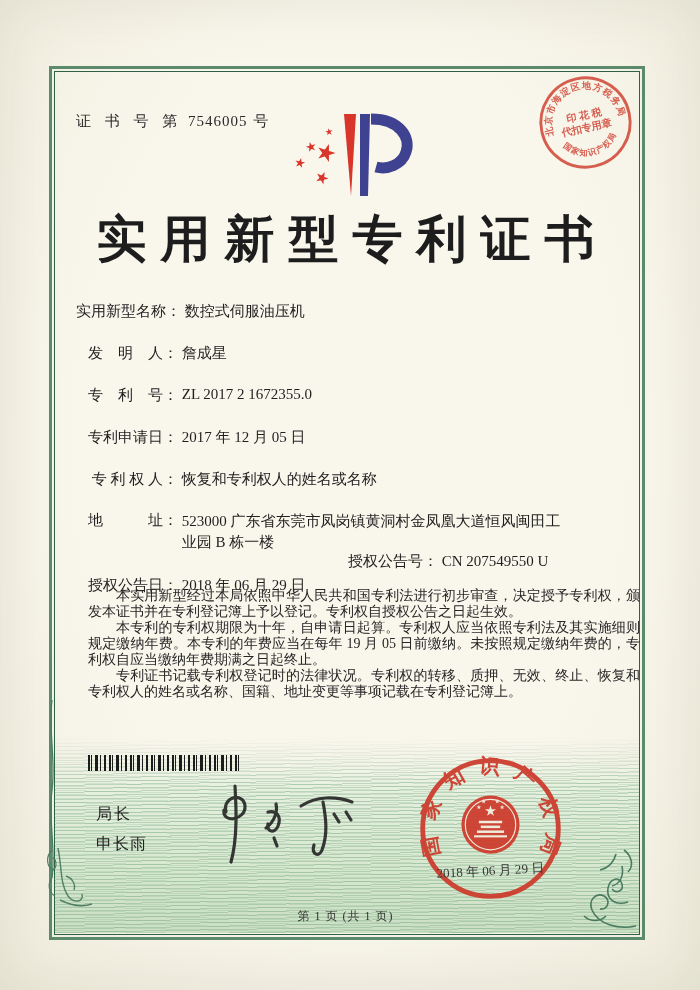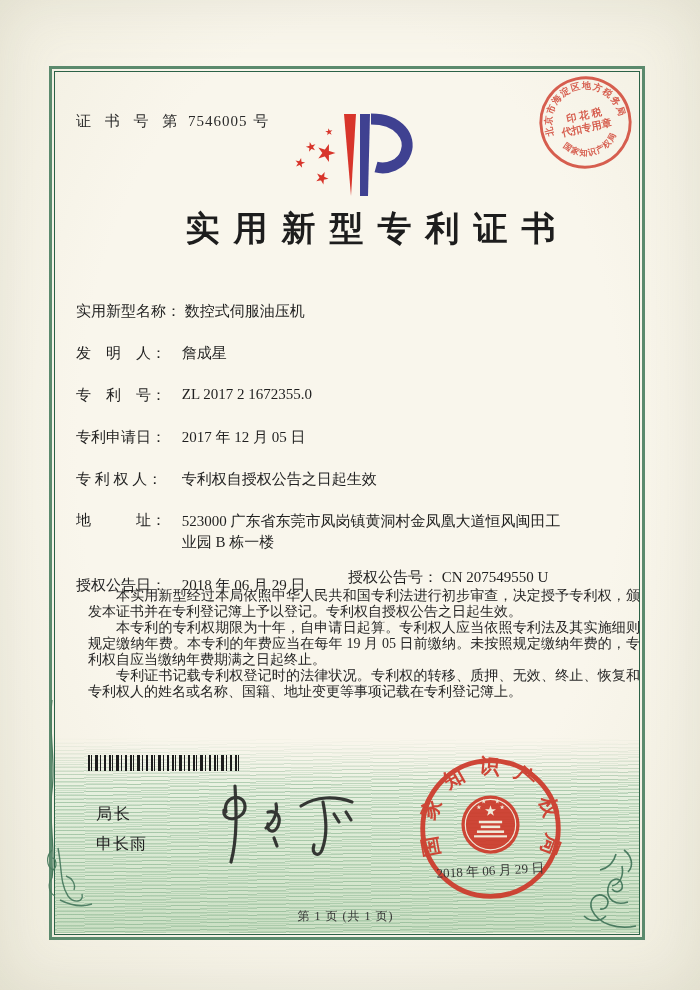--- a/index.html
+++ b/index.html
@@ -18,26 +18,26 @@
       repeating-linear-gradient(179deg, rgba(116,166,126,0) 0 2.5px, rgba(116,166,126,.38) 2.5px 3.5px),
       repeating-linear-gradient(181.4deg, rgba(116,166,126,0) 0 3px, rgba(116,166,126,.22) 3px 4px),
       linear-gradient(180deg, rgba(238,245,233,.15) 0%, #e4efdd 30%, #d6e7cf 70%, #cadfc3 100%);
     -webkit-mask-image:linear-gradient(180deg, transparent 0, #000 48px);
     mask-image:linear-gradient(180deg, transparent 0, #000 48px);}
   .cert-no{position:absolute;left:76px;top:112px;font-size:15px;color:#2a2a2a;}
   .cert-no .lbl{letter-spacing:5px;text-align:right;}
   .cert-no .num{letter-spacing:1px;padding:0 2px;}
   .logo{position:absolute;left:276px;top:106px;width:150px;height:94px;}
   .title{position:absolute;left:49px;top:206px;width:593px;text-align:center;
-    font-size:34px;font-weight:bold;color:#1d1d1d;letter-spacing:14px;text-indent:14px;margin-left:25px;}
+    font-size:50px;font-weight:bold;color:#1d1d1d;letter-spacing:14px;text-indent:14px;}
   .frow{position:absolute;left:76px;font-size:15px;color:#1f1f1f;white-space:nowrap;}
-  .frow .lbl{display:inline-block;min-width:102px;vertical-align:top;}
+  .frow .lbl{display:inline-block;min-width:102px;vertical-align:top;text-align:right;}
   .frow .val{vertical-align:top;}
   .frow .val.wrap{display:inline-block;width:382px;white-space:normal;line-height:21px;}
-  .frow2{position:absolute;font-size:15px;color:#1f1f1f;white-space:nowrap;margin-top:16px;}
+  .frow2{position:absolute;font-size:15px;color:#1f1f1f;white-space:nowrap;}
   .bodytext{position:absolute;left:88px;top:588px;width:552px;font-size:14px;
     line-height:16px;color:#262626;text-align:justify;}
   .bodytext p{margin:0;text-indent:2em;}
   .barcode{position:absolute;left:88px;top:755px;width:153px;height:16px;
     background:repeating-linear-gradient(90deg,
       #1c1c1c 0,#1c1c1c 2px,transparent 2px,transparent 3px,
       #1c1c1c 3px,#1c1c1c 4px,transparent 4px,transparent 7px,
       #1c1c1c 7px,#1c1c1c 10px,transparent 10px,transparent 12px,
       #1c1c1c 12px,#1c1c1c 13px,transparent 13px,transparent 16px,
       #1c1c1c 16px,#1c1c1c 18px,transparent 18px,transparent 21px);}
@@ -118,21 +118,21 @@
   <div class="frow" style="top:386px;">
     <span class="lbl">专　利　号：</span>
     <span class="val">ZL 2017 2 1672355.0</span>
   </div>
   <div class="frow" style="top:428px;">
     <span class="lbl">专利申请日：</span>
     <span class="val">2017 年 12 月 05 日</span>
   </div>
   <div class="frow" style="top:470px;">
     <span class="lbl">专 利 权 人：</span>
-    <span class="val">专利权自授权公告之日起生效</span>
+    <span class="val">恢复和专利权人的姓名或名称</span>
   </div>
   <div class="frow" style="top:511px;">
     <span class="lbl">地　　　址：</span>
     <span class="val wrap">523000 广东省东莞市凤岗镇黄洞村金凤凰大道恒风闽田工业园 B 栋一楼</span>
   </div>
   <div class="frow" style="top:552px;margin-top:24px;">
     <span class="lbl">授权公告日：</span>
     <span class="val">2018 年 06 月 29 日</span>
   </div>
   <div class="frow2" style="left:348px;top:552px;">

